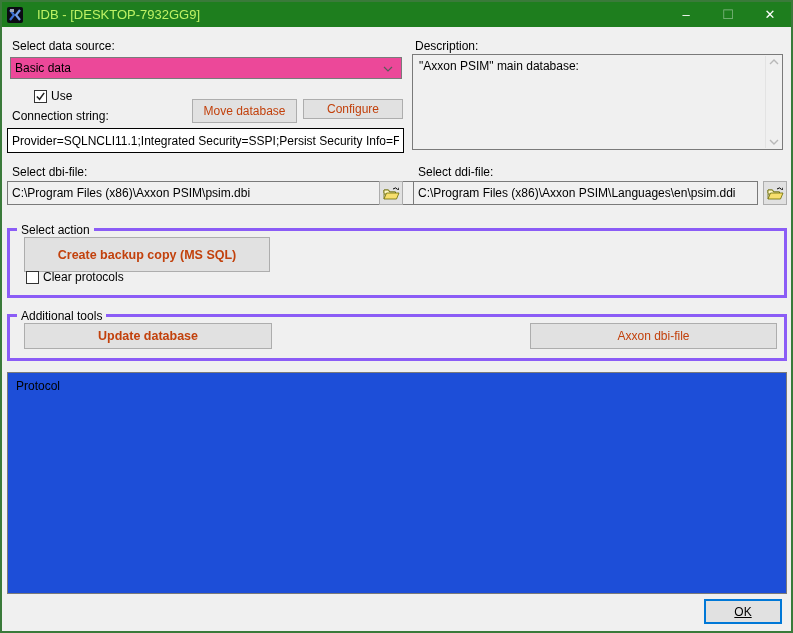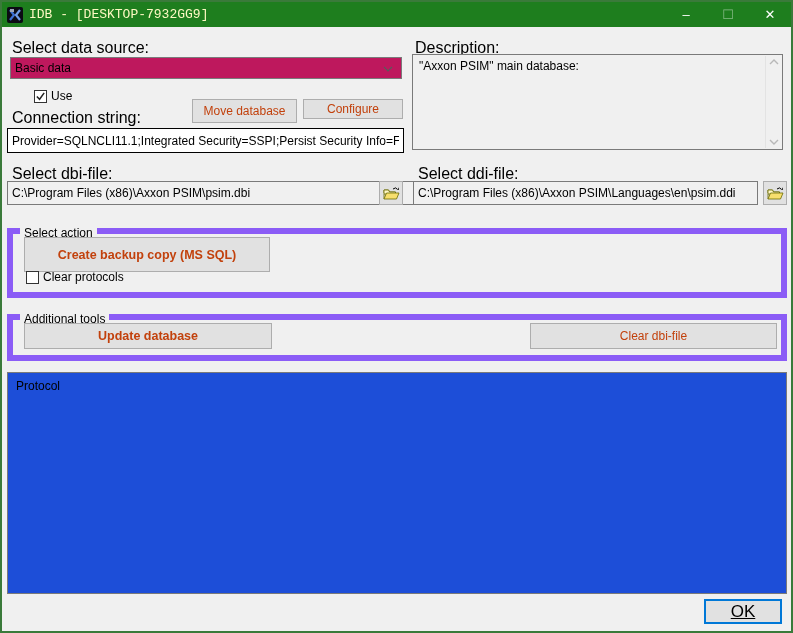--- a/index.html
+++ b/index.html
@@ -7,62 +7,62 @@
   .window {
     position:relative; width:793px; height:633px;
     background:#f0f0f0; border:2px solid #3a7a3a; overflow:hidden;
   }
   
   .titlebar {
     position:absolute; left:0; top:0; right:0; height:25px;
     background:#1e7e1e; display:flex; align-items:center; color:#fff;
   }
   .app-icon { width:16px; height:16px; margin-left:5px; background:#0b0b14; border-radius:2px; display:flex; align-items:center; justify-content:center; flex:0 0 auto; }
-  .titlebar .title { margin-left:6px; font-size:13px; color:#fef9c3; white-space:nowrap;font-family:Liberation Mono, monospace; }
+  .titlebar .title { margin-left:14px; font-size:13px; color:#bef264; white-space:nowrap; }
   .win-controls { margin-left:auto; display:flex; height:100%; }
   .win-btn { width:42px; height:100%; display:flex; align-items:center; justify-content:center; color:#fff; font-size:13px; cursor:default; }
   .win-btn.max { opacity:.45; }
 
   
-  .lbl { position:absolute; font-size:16px; color:#000; white-space:nowrap; }
+  .lbl { position:absolute; font-size:12px; color:#000; white-space:nowrap; }
   .btn {
     position:absolute; background:#e1e1e1; border:1px solid #adadad;
     font-size:12px; color:#c2410c; display:flex; align-items:center; justify-content:center;
     font-family:"Liberation Sans", sans-serif; cursor:pointer; white-space:nowrap;
   }
   .btn.bold { font-weight:bold; font-size:12.5px; }
   .field {
     position:absolute; border:1px solid #7a7a7a; background:#f0f0f0;
     font-size:12px; color:#000; padding:0 4px; font-family:"Liberation Sans", sans-serif;
   }
   input.field { outline:none; }
   .combobox {
-    position:absolute; border:1px solid #7a7a7a; background:#be185d;
+    position:absolute; border:1px solid #7a7a7a; background:#ec4899;
     display:flex; align-items:center; font-size:12px; padding:0 4px; cursor:default;
   }
   .combobox .chev { margin-left:auto; margin-right:4px; }
   .checkbox { position:absolute; display:flex; align-items:center; font-size:12px; cursor:default; }
   .checkbox .box { width:13px; height:13px; background:#fff; border:1px solid #333; margin-right:4px; display:flex; align-items:center; justify-content:center; }
   .checkbox .mark { display:none; }
   .checkbox.checked .mark { display:block; }
-  .groupbox { position:absolute; border:6px solid #8b5cf6; }
+  .groupbox { position:absolute; border:3px solid #8b5cf6; }
   .groupbox > .gb-label { position:absolute; top:-8px; left:7px; background:#f0f0f0; padding:0 4px; font-size:12px; color:#000; white-space:nowrap; }
   .textarea-like {
     position:absolute; border:1px solid #7a7a7a; background:#f0f0f0; font-size:12px; color:#000;
   }
   .textarea-like .inner-text { position:absolute; left:6px; top:4px; white-space:pre; }
   .vscroll {
     position:absolute; top:1px; right:1px; bottom:1px; width:16px; background:#f0f0f0;
     border-left:1px solid #e3e3e3; display:flex; flex-direction:column; justify-content:space-between; align-items:center; padding:3px 0;
   }
   .protocol-box { position:absolute; background:#1d4ed8; border:1px solid #7a7a7a; font-size:12px; }
   .protocol-box .inner-text { position:absolute; left:8px; top:6px; }
   .ok-btn {
     position:absolute; background:#e1e1e1; border:2px solid #0078d7;
-    font-size:17px; display:flex; align-items:center; justify-content:center; cursor:pointer;text-decoration:underline;
+    font-size:12px; display:flex; align-items:center; justify-content:center; cursor:pointer;text-decoration:underline;
   }
   .folder-btn { position:absolute; background:#e1e1e1; border:1px solid #adadad; display:flex; align-items:center; justify-content:center; cursor:pointer; }
 </style>
 </head>
 <body>
 
 <div class="window">
 
   <div class="titlebar">
     <div class="app-icon">
@@ -150,21 +150,21 @@
     <span class="box">
       
     </span>
     <span>Clear protocols</span>
   </div>
 
   <div class="groupbox" style="left:5px; top:312px; width:780px; height:47px;">
     <span class="gb-label">Additional tools</span>
   </div>
   <div class="btn bold" style="left:22px; top:321px; width:248px; height:26px;">Update database</div>
-  <div class="btn" style="left:528px; top:321px; width:247px; height:26px;">Clear dbi-file</div>
+  <div class="btn" style="left:528px; top:321px; width:247px; height:26px;">Axxon dbi-file</div>
 
   <div class="protocol-box" style="left:5px; top:370px; width:780px; height:222px;">
     <span class="inner-text">Protocol</span>
   </div>
 
   <div class="ok-btn" style="left:702px; top:597px; width:78px; height:25px;">OK</div>
 
 </div>
 
 </body></html>

